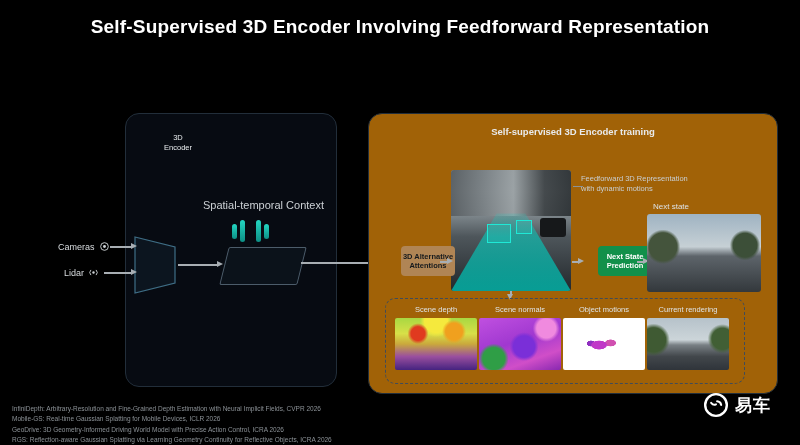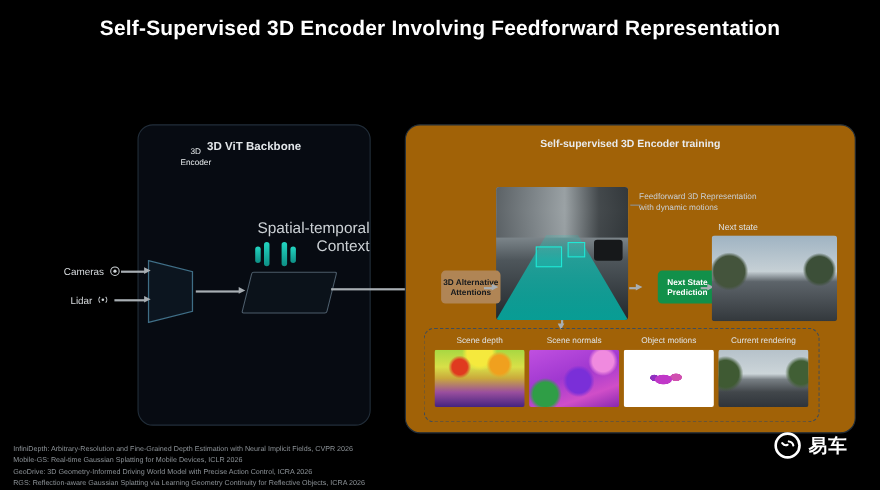--- a/index.html
+++ b/index.html
@@ -9,21 +9,21 @@
   .pre{white-space:pre-line;}
 
   .page-title{left:0;right:0;top:16px;text-align:center;font-size:19px;font-weight:bold;
               letter-spacing:.2px;color:#ffffff;}
 
   .panel{border:1px solid #222e3a;border-radius:14px;background:#070b12;}
   .left-panel{left:125px;top:113px;width:210px;height:272px;}
   .right-panel{left:368px;top:113px;width:408px;height:279px;background:#a16207;}
 
   .lp-title{left:0;right:0;top:13px;text-align:center;font-size:10.5px;color:#e2e6e9;font-weight:bold;}
-  .stc-label{left:65px;top:85px;width:145px;text-align:right;font-size:14px;color:#ccd1d5;}
+  .stc-label{left:65px;top:85px;width:145px;text-align:center;font-size:11px;color:#ccd1d5;}
   .bars{left:106px;top:106px;display:flex;align-items:center;gap:3px;}
   .bar{width:5px;border-radius:2.5px;background:linear-gradient(180deg,#23d6c2,#0d8f85);}
   .bar.b1{height:15px;} .bar.b2{height:22px;} .bar.b3{height:22px;margin-left:8px;} .bar.b4{height:15px;}
 
   .encoder-wrap{left:8px;top:122px;width:42px;height:58px;}
   .encoder-text{left:0;top:0;width:42px;height:58px;display:flex;align-items:center;justify-content:center;
                 text-align:center;font-size:7.5px;color:#e8ecee;line-height:1.3;padding-left:31px;}
   .parallelogram{left:98px;top:133px;width:76px;height:36px;border:1px solid #4c5c6a;background:#0b121a;
                  transform:skewX(-14deg);border-radius:2px;}
   .parallelogram-text{left:98px;top:133px;width:76px;height:36px;display:flex;align-items:center;
@@ -64,21 +64,21 @@
   .next-badge{left:213px;top:132px;width:54px;height:30px;color:#ffffff;}
 
   .ns-label{left:284px;top:88px;font-size:8px;color:#dde1e4;}
   .ns-image{left:278px;top:100px;width:114px;height:78px;border-radius:3px;
       background:
         radial-gradient(circle at 14% 42%, #44543c 0 13%, rgba(68,84,60,0) 16%),
         radial-gradient(circle at 86% 40%, #3c4f38 0 11%, rgba(60,79,56,0) 14%),
         linear-gradient(180deg,#9fb3c2 0%,#c6d0d5 42%,#5d646a 54%,#33383c 100%);}
 
   .dashed-box{left:16px;top:184px;width:360px;height:86px;border:1px dashed #404c59;border-radius:10px;
-      display:flex;justify-content:space-between;padding:6px 8px;box-sizing:border-box;}
+      display:flex;justify-content:flex-start;padding:6px 8px;box-sizing:border-box;}
   .card{width:84px;display:flex;flex-direction:column;align-items:center;}
   .card-label{font-size:7.5px;color:#dfe3e6;margin-bottom:4px;text-align:center;}
   .card-image{width:82px;height:52px;border-radius:2px;}
   .img-depth{background:
       radial-gradient(circle at 28% 30%, #e03a1f 0 10%, rgba(224,58,31,0) 15%),
       radial-gradient(circle at 72% 26%, #f0a01e 0 12%, rgba(240,160,30,0) 17%),
       radial-gradient(circle at 50% 6%, #f5e93d 0 18%, rgba(245,233,61,0) 25%),
       linear-gradient(180deg,#a8d842 0%,#d8e048 30%,#caa93c 50%,#9a4f9e 74%,#452380 100%);}
   .img-normals{background:
       radial-gradient(circle at 18% 78%, #2f9e46 0 14%, rgba(47,158,70,0) 19%),
@@ -100,21 +100,20 @@
   .logo-text{font-size:17px;font-weight:bold;color:#ffffff;letter-spacing:1px;}
 </style>
 </head>
 <body>
 
 <div class="stage">
 
   <div class="abs page-title">Self-Supervised 3D Encoder Involving Feedforward Representation</div>
 
   <div class="abs panel left-panel">
-    <div class="abs lp-title">3D ViT Backbone</div>
     <div class="abs stc-label">Spatial-temporal Context</div>
     <div class="abs bars">
       <span class="bar b1"></span>
       <span class="bar b2"></span>
       <span class="bar b3"></span>
       <span class="bar b4"></span>
     </div>
 
     <div class="abs encoder-wrap">
       <svg width="42" height="58" viewBox="0 0 42 58">

